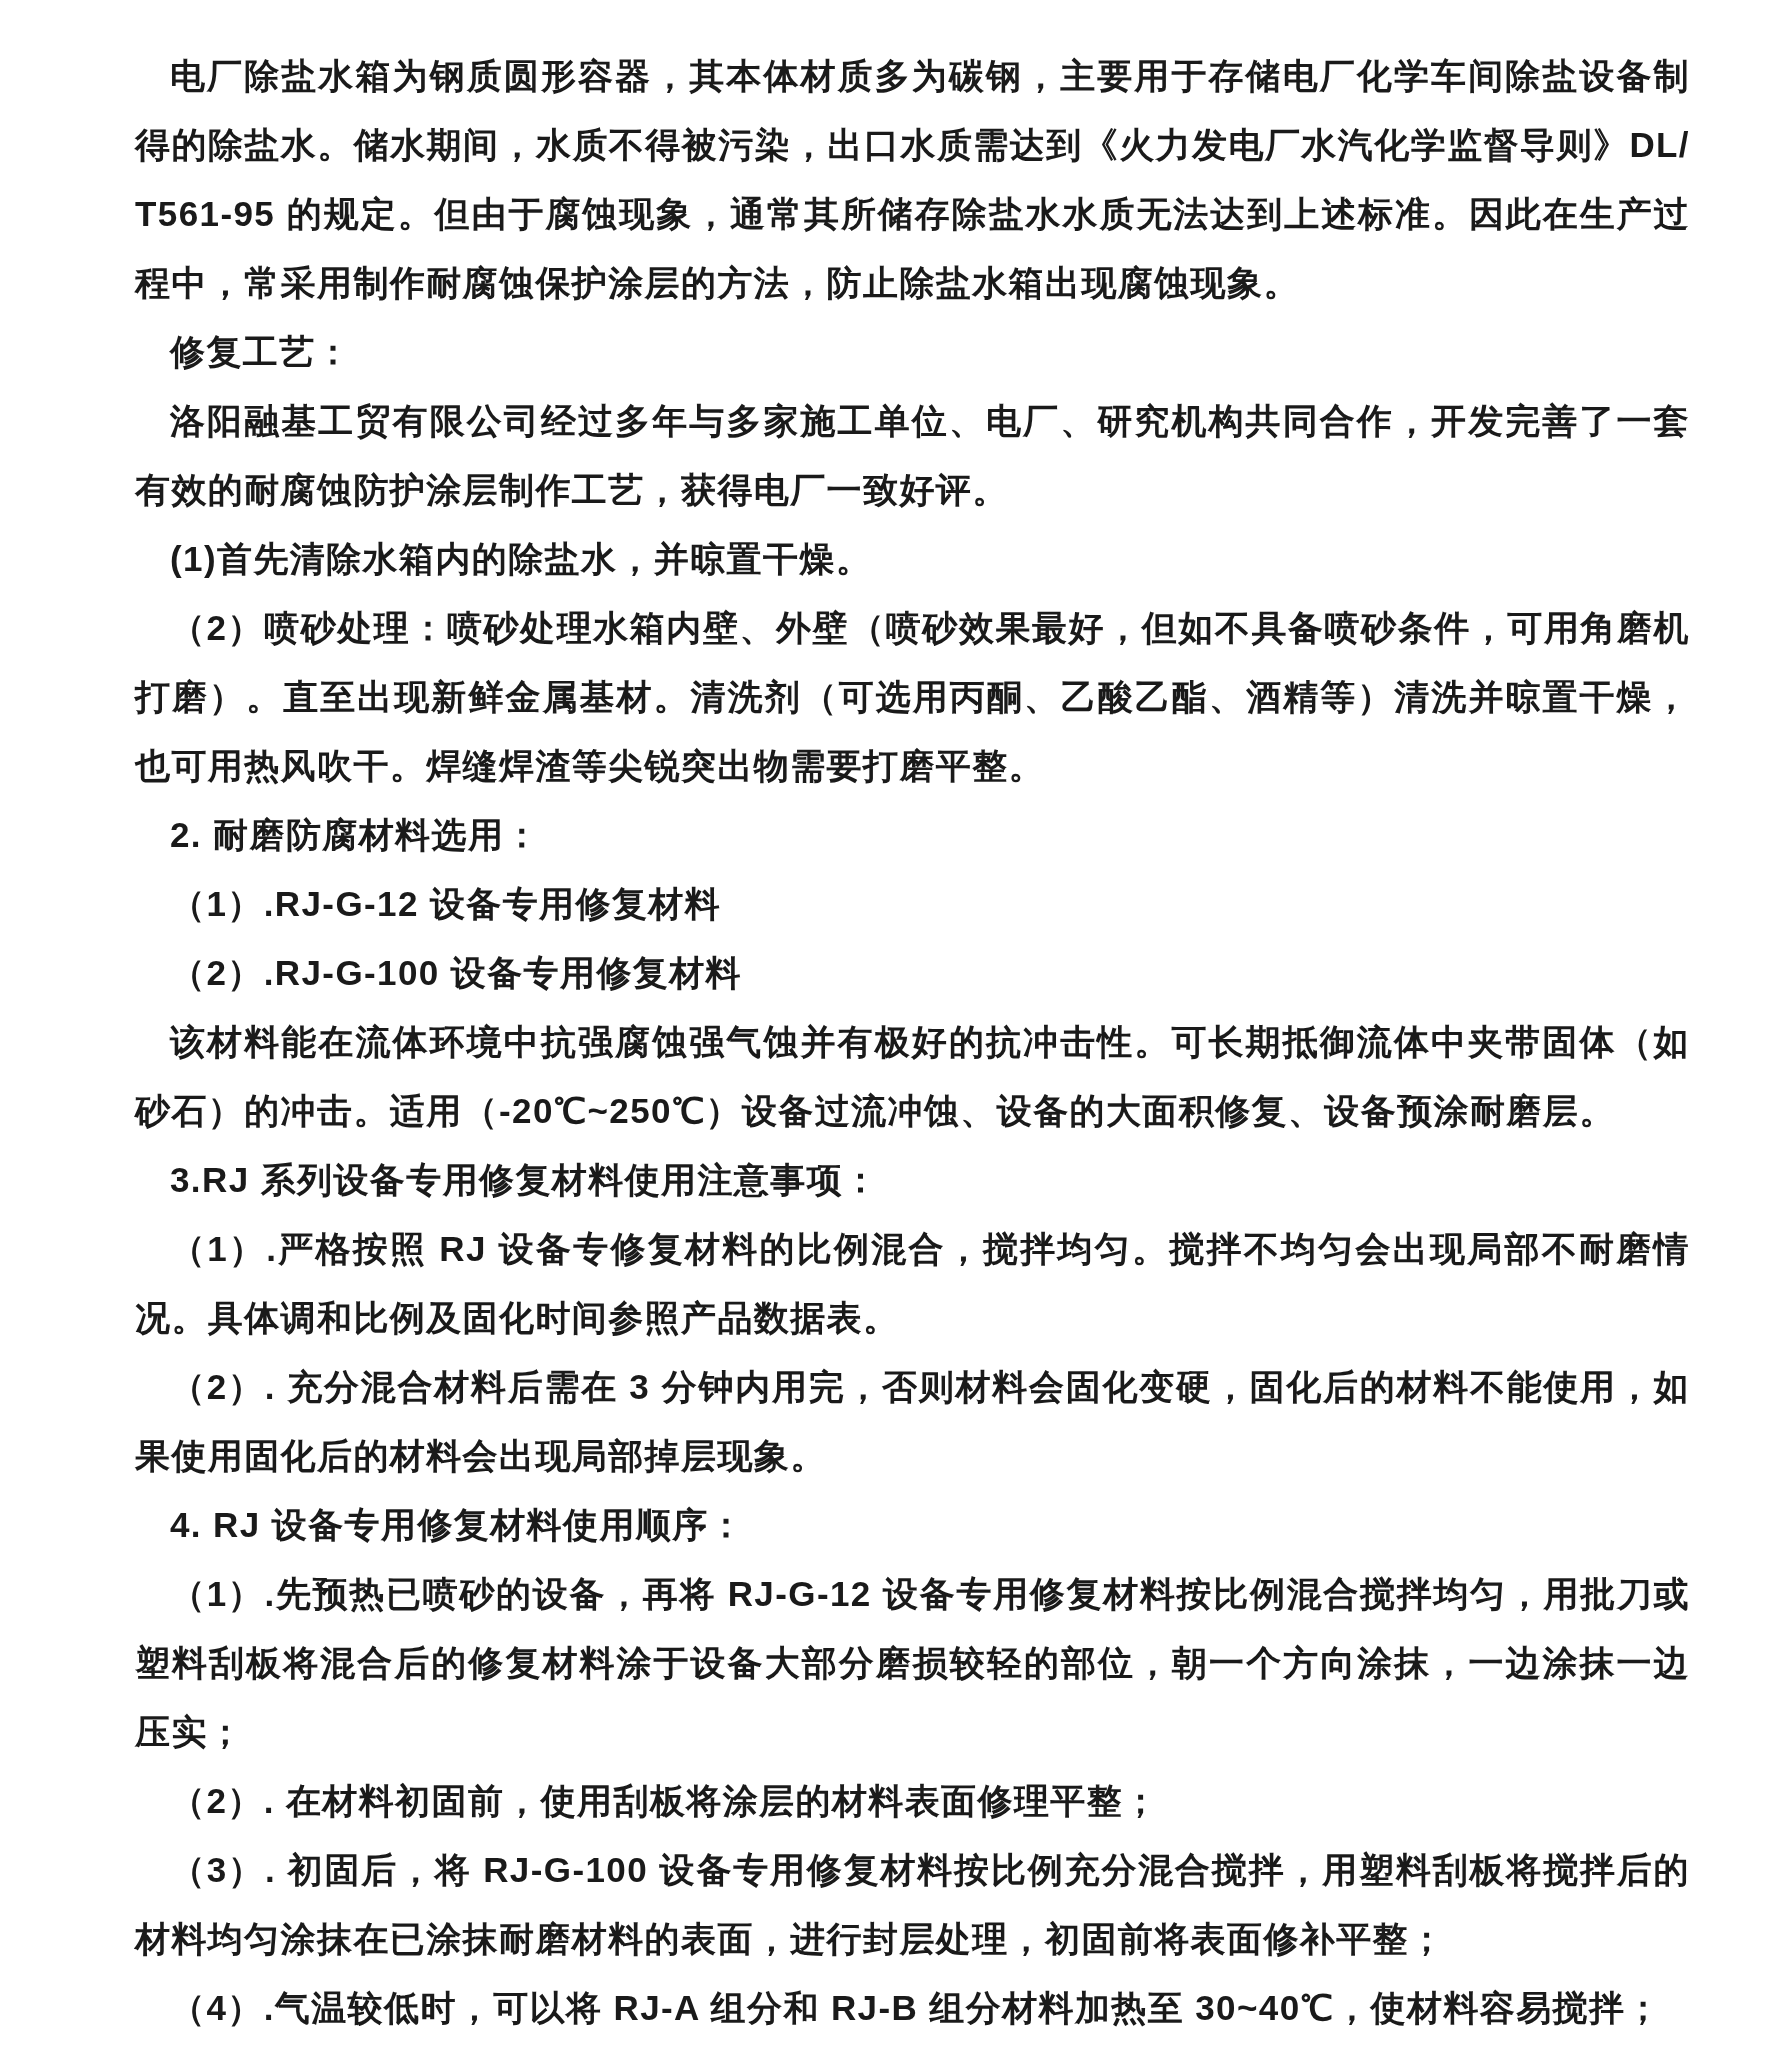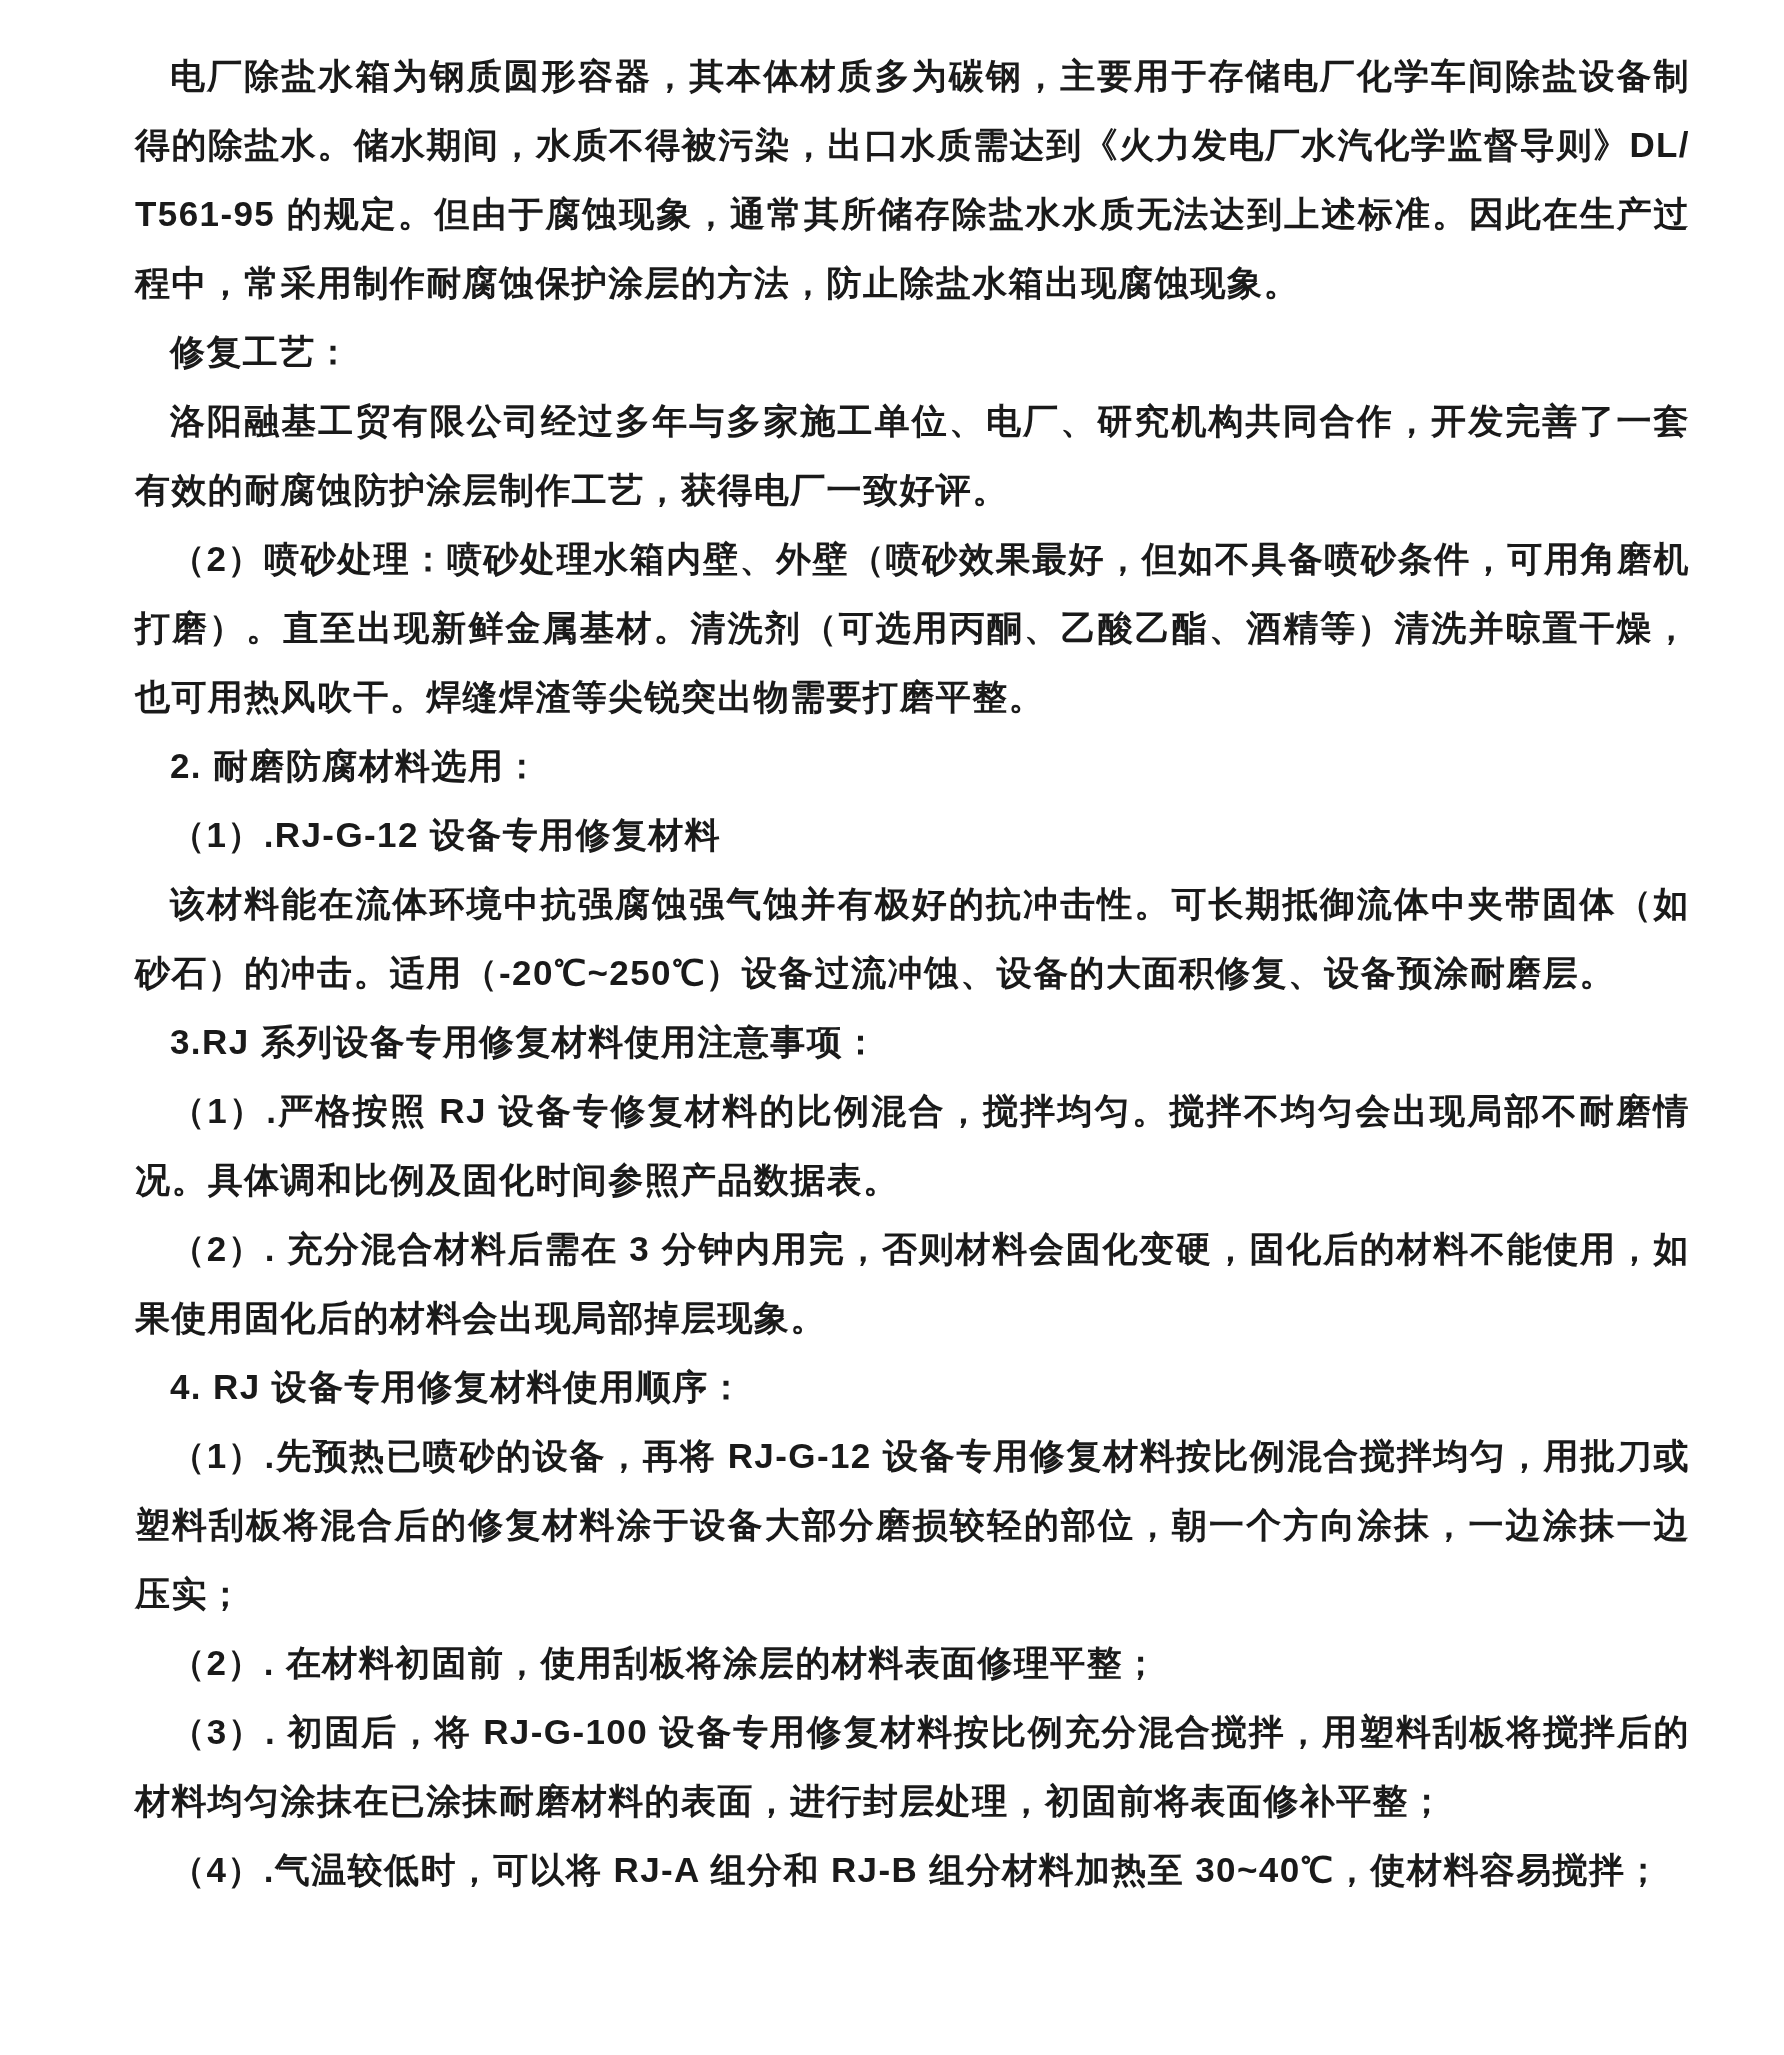--- a/index.html
+++ b/index.html
@@ -38,23 +38,25 @@
   }
 </style>
 </head>
 <body>
 
 <div class="page">
   <div class="doc-body">
       <p class="para">电厂除盐水箱为钢质圆形容器，其本体材质多为碳钢，主要用于存储电厂化学车间除盐设备制得的除盐水。储水期间，水质不得被污染，出口水质需达到《火力发电厂水汽化学监督导则》DL/T561-95 的规定。但由于腐蚀现象，通常其所储存除盐水水质无法达到上述标准。因此在生产过程中，常采用制作耐腐蚀保护涂层的方法，防止除盐水箱出现腐蚀现象。</p>
       <p class="para">修复工艺：</p>
       <p class="para">洛阳融基工贸有限公司经过多年与多家施工单位、电厂、研究机构共同合作，开发完善了一套有效的耐腐蚀防护涂层制作工艺，获得电厂一致好评。</p>
+      <p class="para">(1)首先清除水箱内的除盐水，并晾置干燥。</p>
       <p class="para">（2）喷砂处理：喷砂处理水箱内壁、外壁（喷砂效果最好，但如不具备喷砂条件，可用角磨机打磨）。直至出现新鲜金属基材。清洗剂（可选用丙酮、乙酸乙酯、酒精等）清洗并晾置干燥，也可用热风吹干。焊缝焊渣等尖锐突出物需要打磨平整。</p>
       <p class="para">2. 耐磨防腐材料选用：</p>
       <p class="para">（1）.RJ-G-12 设备专用修复材料</p>
+      <p class="para">（2）.RJ-G-100 设备专用修复材料</p>
       <p class="para">该材料能在流体环境中抗强腐蚀强气蚀并有极好的抗冲击性。可长期抵御流体中夹带固体（如砂石）的冲击。适用（-20℃~250℃）设备过流冲蚀、设备的大面积修复、设备预涂耐磨层。</p>
       <p class="para">3.RJ 系列设备专用修复材料使用注意事项：</p>
       <p class="para">（1）.严格按照 RJ 设备专修复材料的比例混合，搅拌均匀。搅拌不均匀会出现局部不耐磨情况。具体调和比例及固化时间参照产品数据表。</p>
       <p class="para">（2）. 充分混合材料后需在 3 分钟内用完，否则材料会固化变硬，固化后的材料不能使用，如果使用固化后的材料会出现局部掉层现象。</p>
       <p class="para">4. RJ 设备专用修复材料使用顺序：</p>
       <p class="para">（1）.先预热已喷砂的设备，再将 RJ-G-12 设备专用修复材料按比例混合搅拌均匀，用批刀或塑料刮板将混合后的修复材料涂于设备大部分磨损较轻的部位，朝一个方向涂抹，一边涂抹一边压实；</p>
       <p class="para">（2）. 在材料初固前，使用刮板将涂层的材料表面修理平整；</p>
       <p class="para">（3）. 初固后，将 RJ-G-100 设备专用修复材料按比例充分混合搅拌，用塑料刮板将搅拌后的材料均匀涂抹在已涂抹耐磨材料的表面，进行封层处理，初固前将表面修补平整；</p>
       <p class="para">（4）.气温较低时，可以将 RJ-A 组分和 RJ-B 组分材料加热至 30~40℃，使材料容易搅拌；</p>
     </div>

